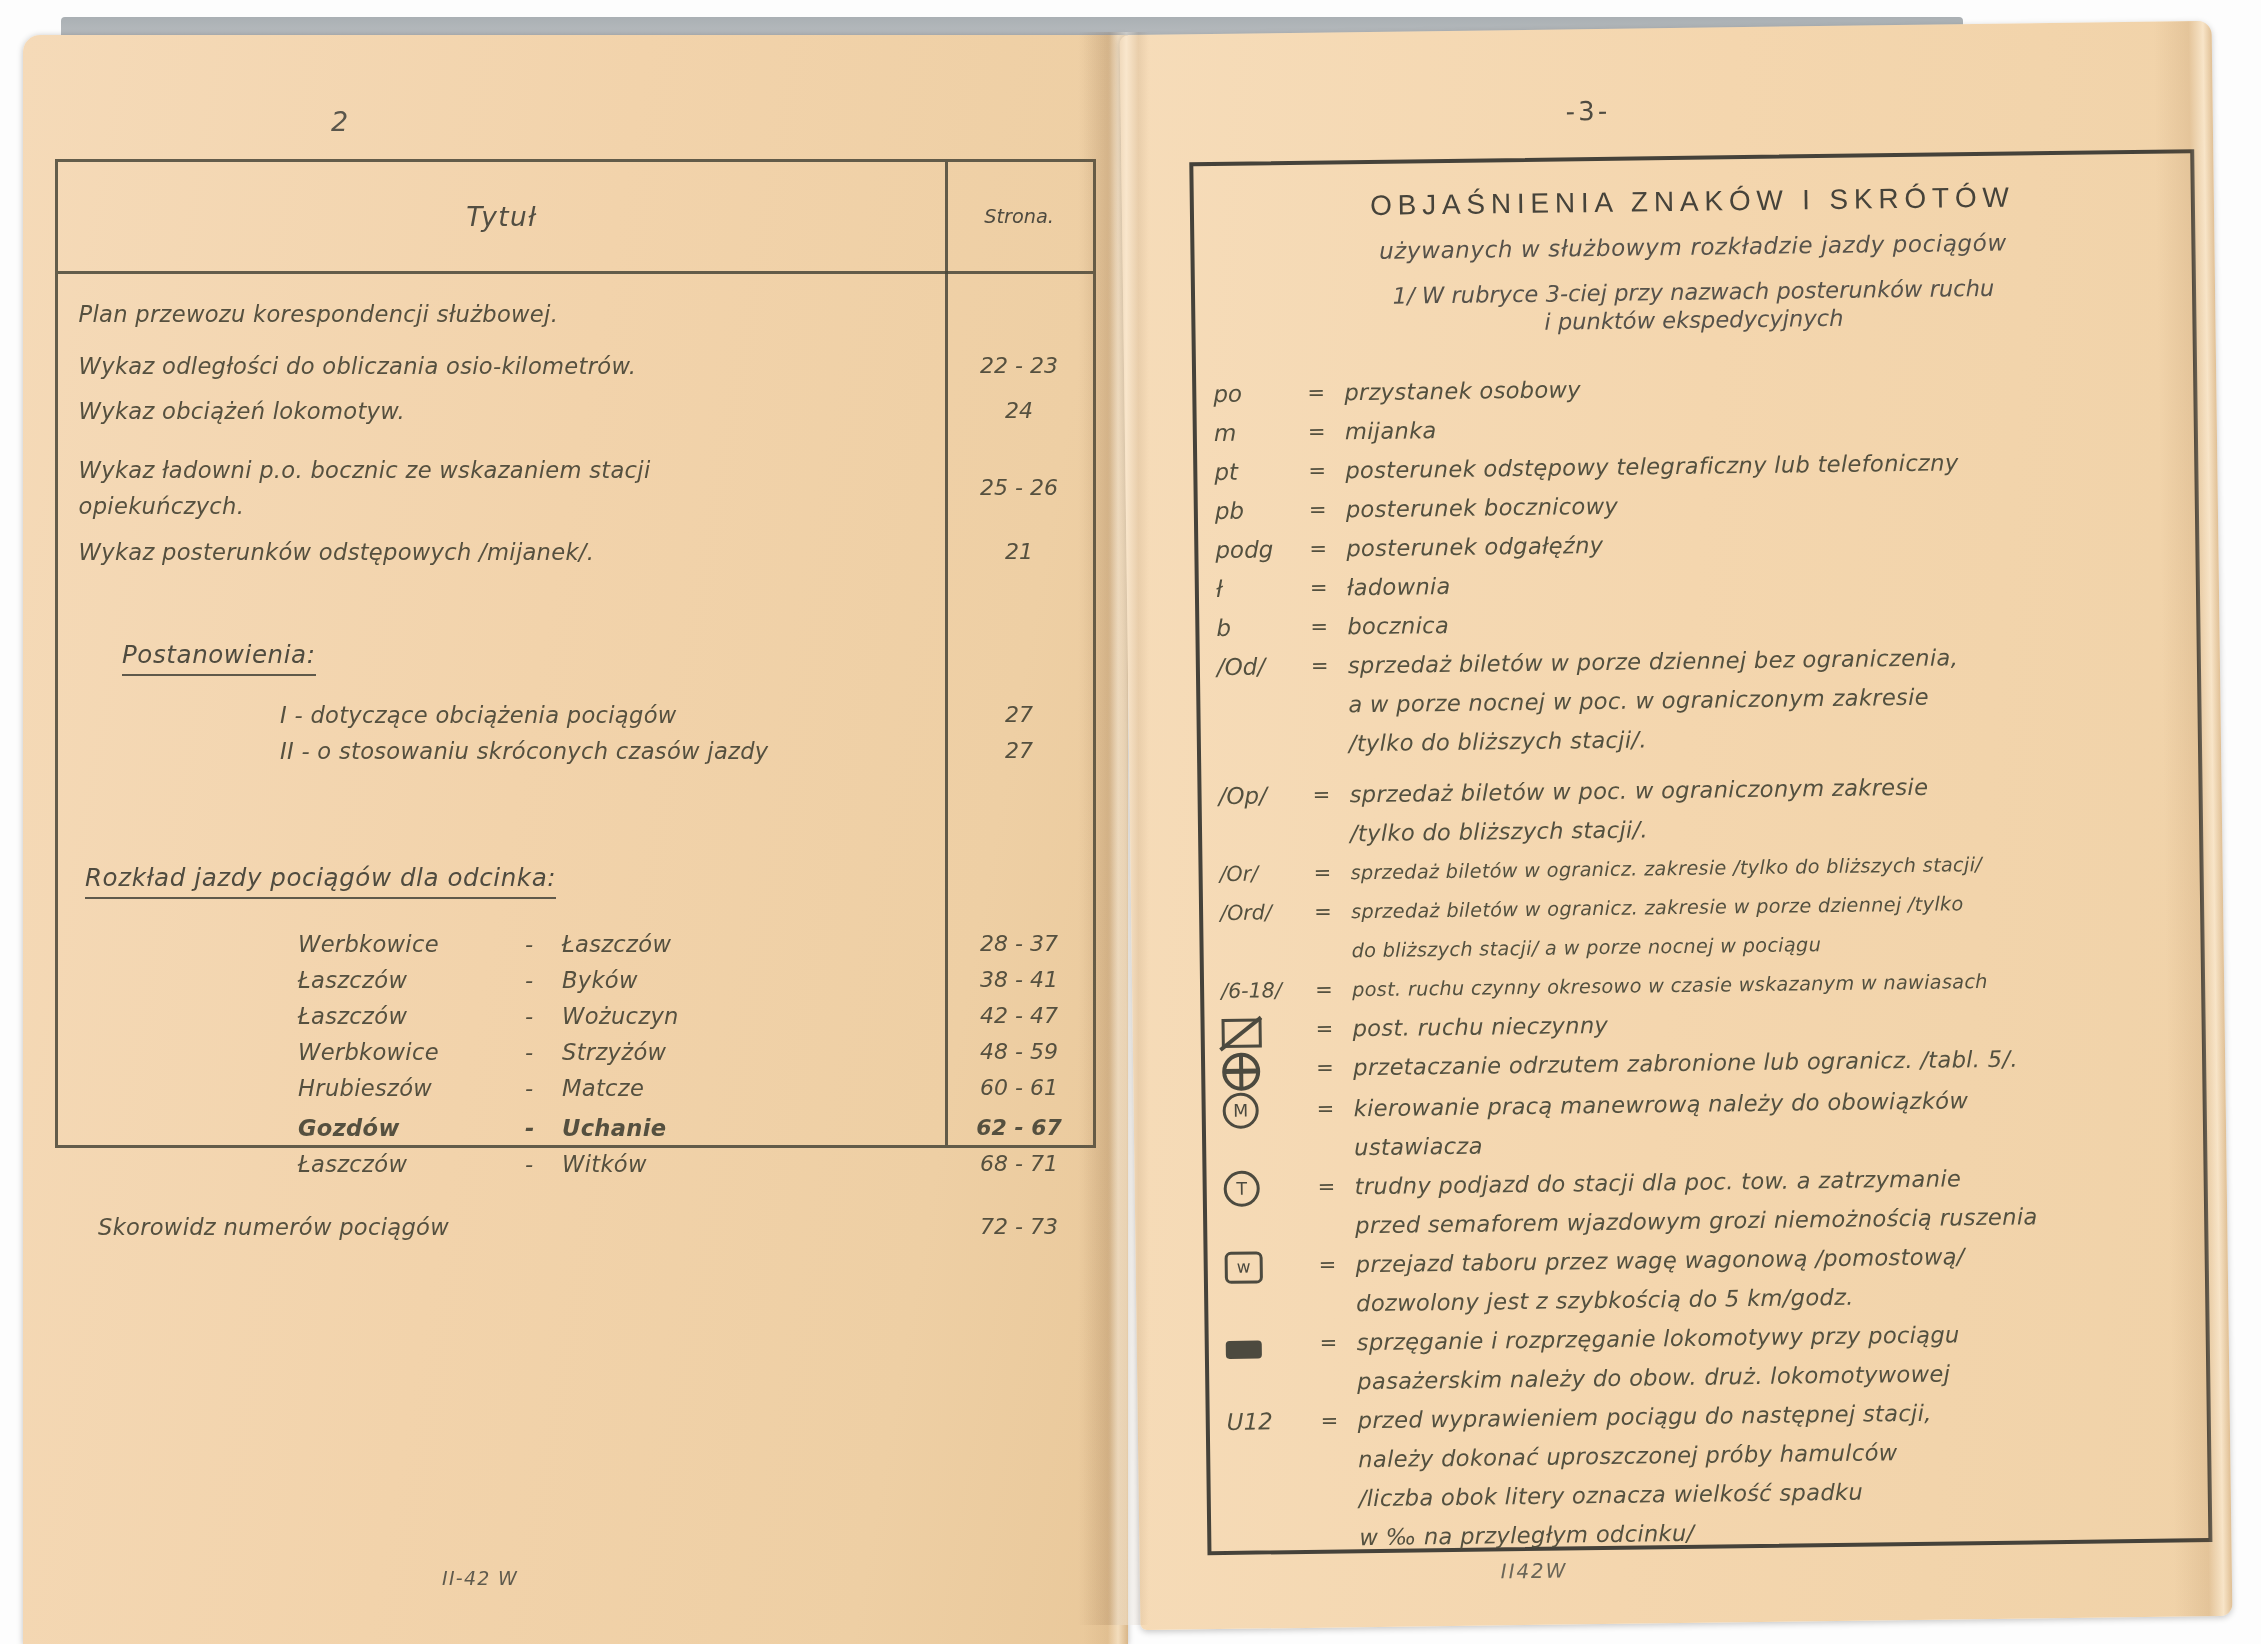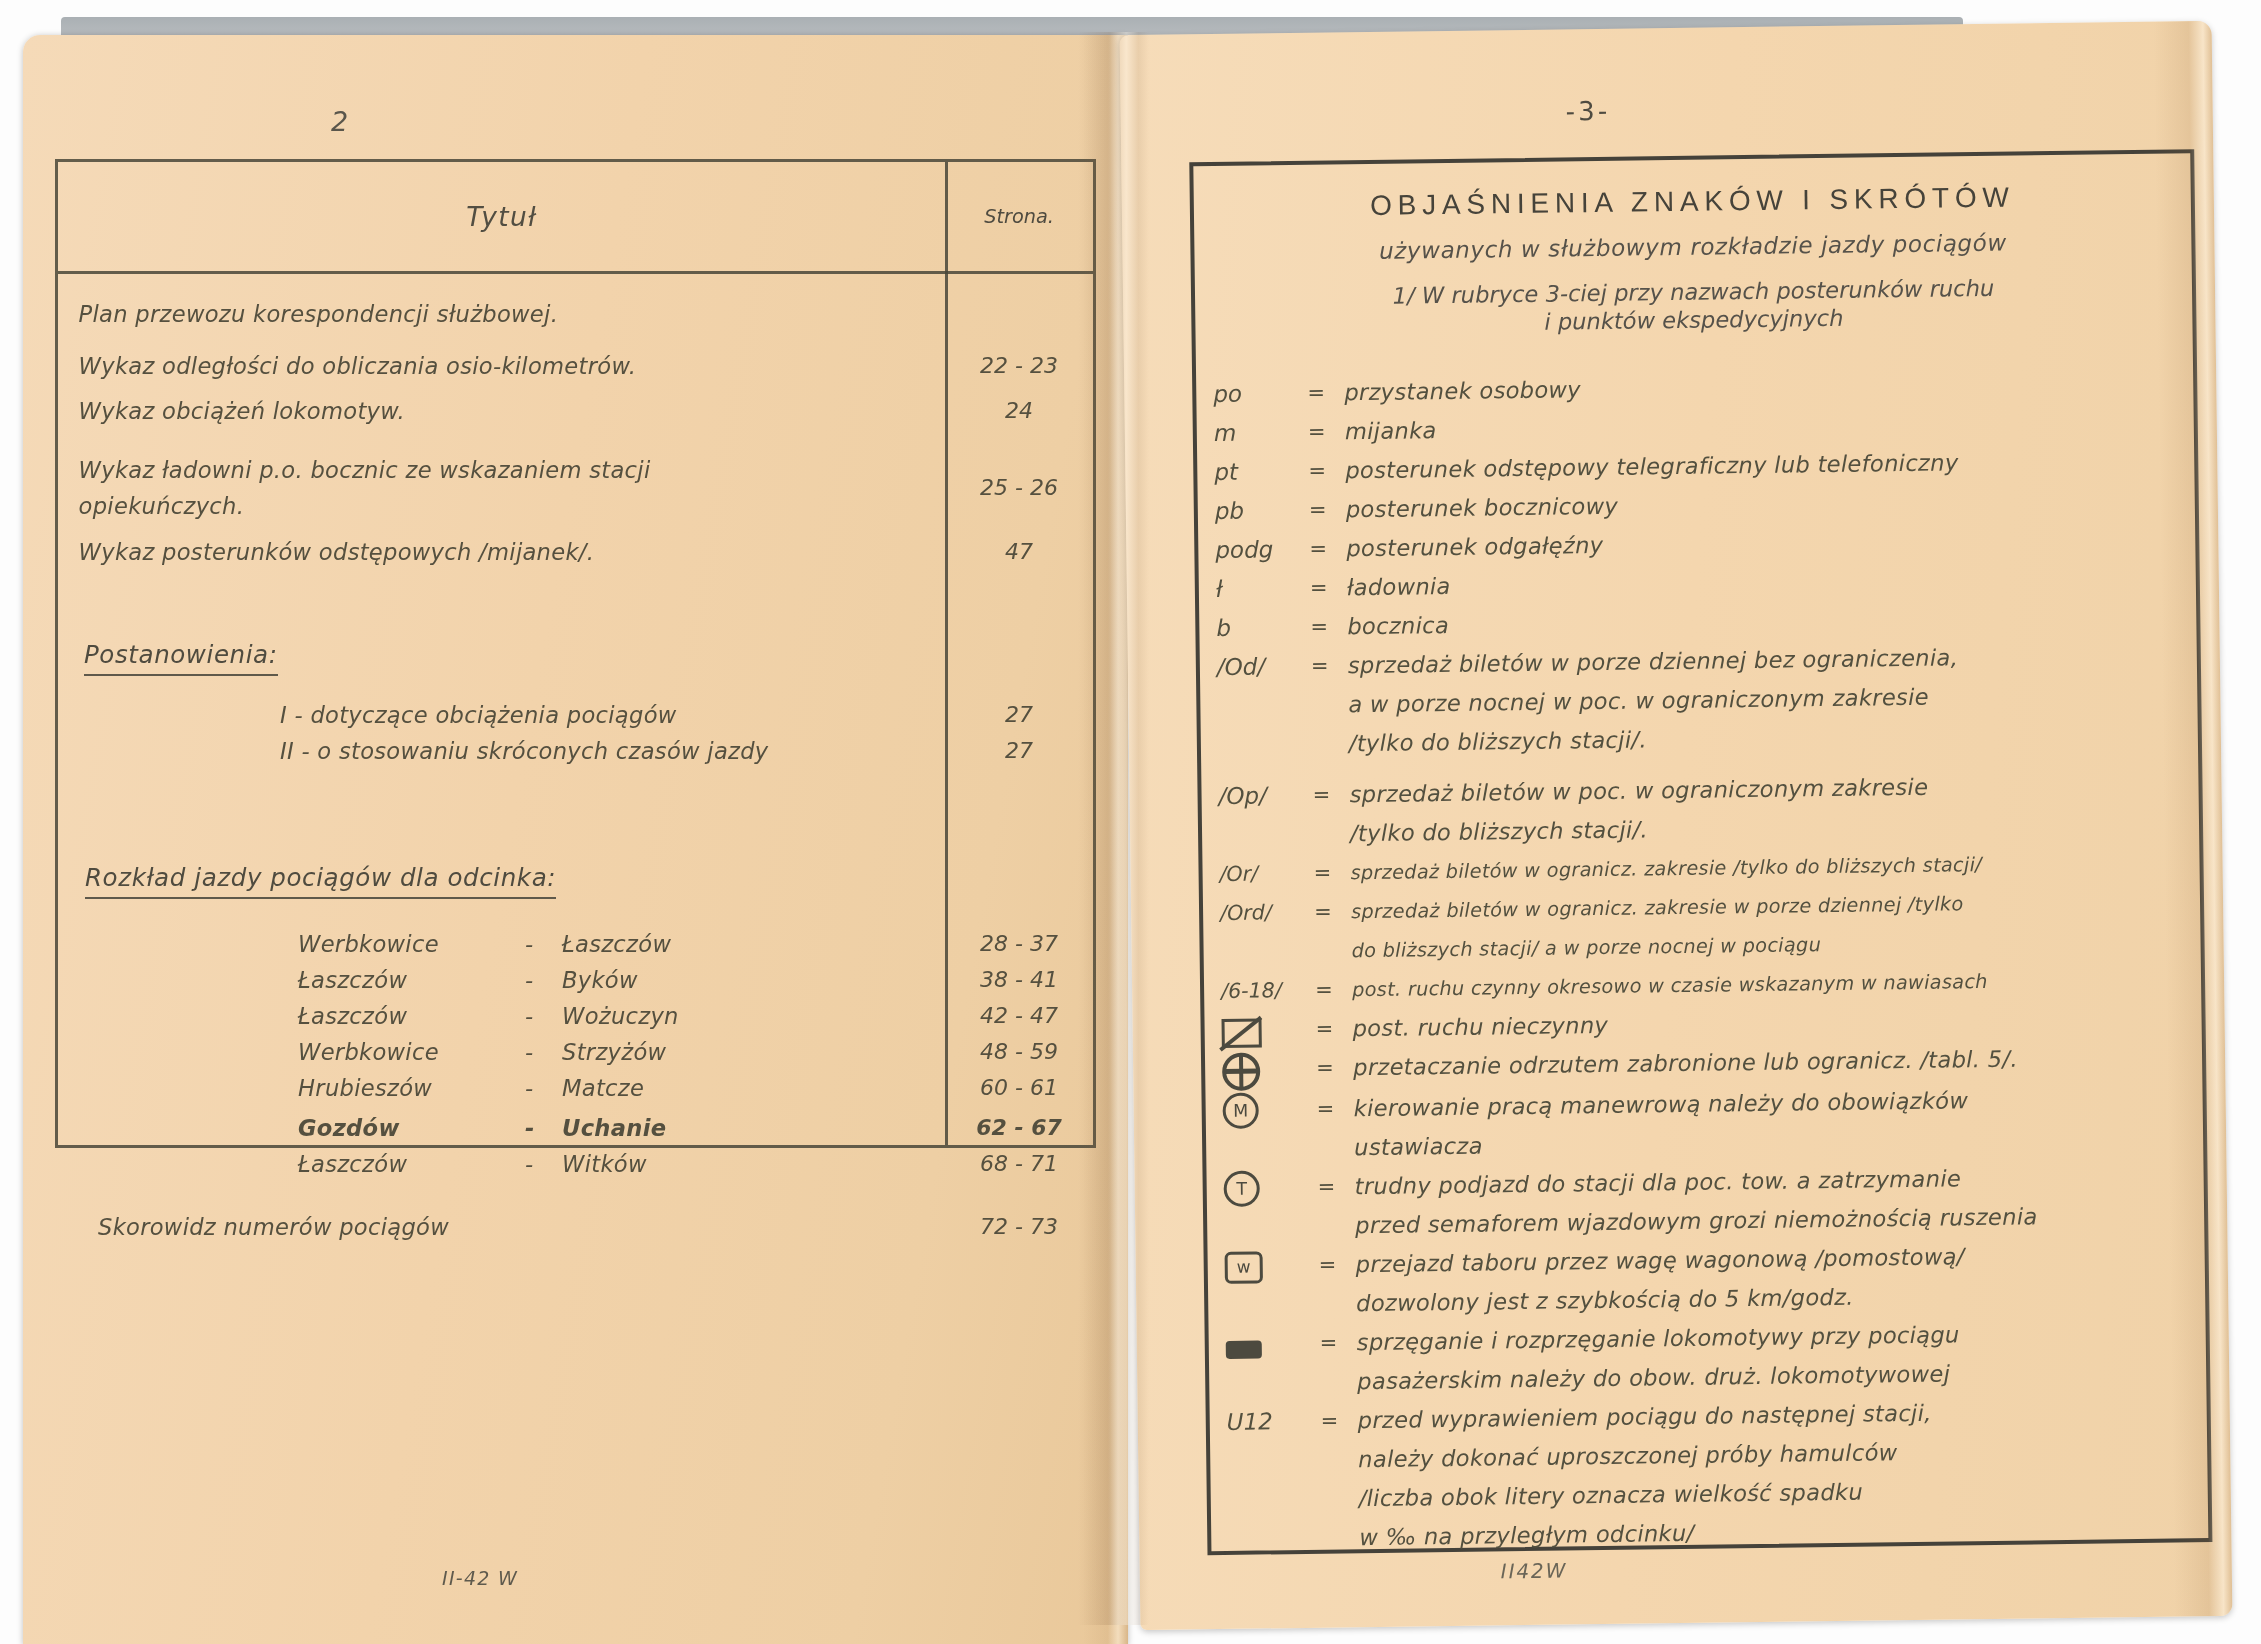--- a/index.html
+++ b/index.html
@@ -23,21 +23,21 @@
   .toc-divider{position:absolute;left:887px;top:0;bottom:0;width:2.6px;background:rgba(73,70,56,.85);}
   .toc-header{display:flex;height:112px;border-bottom:3.2px solid rgba(73,70,56,.85);box-sizing:border-box;}
   .th-title{width:887px;display:flex;align-items:center;justify-content:center;
             font-style:italic;font-size:26.4px;color:#524e42;letter-spacing:1.3px;}
   .th-page{flex:1;display:flex;align-items:center;justify-content:center;
            font-style:italic;font-size:19.3px;color:#4f4b40;}
   .trow{display:flex;align-items:center;}
   .tcell{width:887px;box-sizing:border-box;padding-left:20.6px;}
   .tline{font-size:22.6px;font-style:italic;color:#55503f;line-height:36px;letter-spacing:0.3px;}
   .tpage{flex:1;text-align:center;font-size:22px;font-style:italic;color:#55503f;line-height:36px;}
-  .sec{margin-top:70px;padding-left:26px;}
+  .sec{margin-top:70px;padding-left:26px;margin-left:38px;}
   .sec2{margin-top:94px;padding-left:27px;}
   .sec span,.sec2 span{font-size:24.5px;font-style:italic;color:#4f4b3f;
         border-bottom:2.6px solid rgba(79,75,63,.9);padding-bottom:5.2px;letter-spacing:0.6px;}
   .pcell{width:887px;box-sizing:border-box;padding-left:222px;}
   .rcell{width:887px;box-sizing:border-box;padding-left:240px;display:flex;}
   .r-from{width:227px;}
   .r-dash{width:37px;}
   .icell{width:887px;box-sizing:border-box;padding-left:40px;}
   
   .page-right{position:absolute;left:1130px;top:28px;width:1092px;height:1595px;
@@ -125,21 +125,21 @@
             <div class="tcell">
               <div class="tline">Wykaz ładowni p.o. bocznic ze wskazaniem stacji</div>
               <div class="tline">opiekuńczych.</div>
             </div>
             <div class="tpage">25 - 26</div>
           </div>
           <div class="trow" style="margin-top: 10.3px;">
             <div class="tcell">
               <div class="tline">Wykaz posterunków odstępowych /mijanek/.</div>
             </div>
-            <div class="tpage">47</div>
+            <div class="tpage">21</div>
           </div>
         </div>
       <div class="sec">
         <span>Postanowienia:</span>
       </div>
       <div id="post-rows">
           <div class="trow" style="margin-top: 28px;">
             <div class="pcell">
               <div class="tline">I - dotyczące obciążenia pociągów</div>
             </div>

